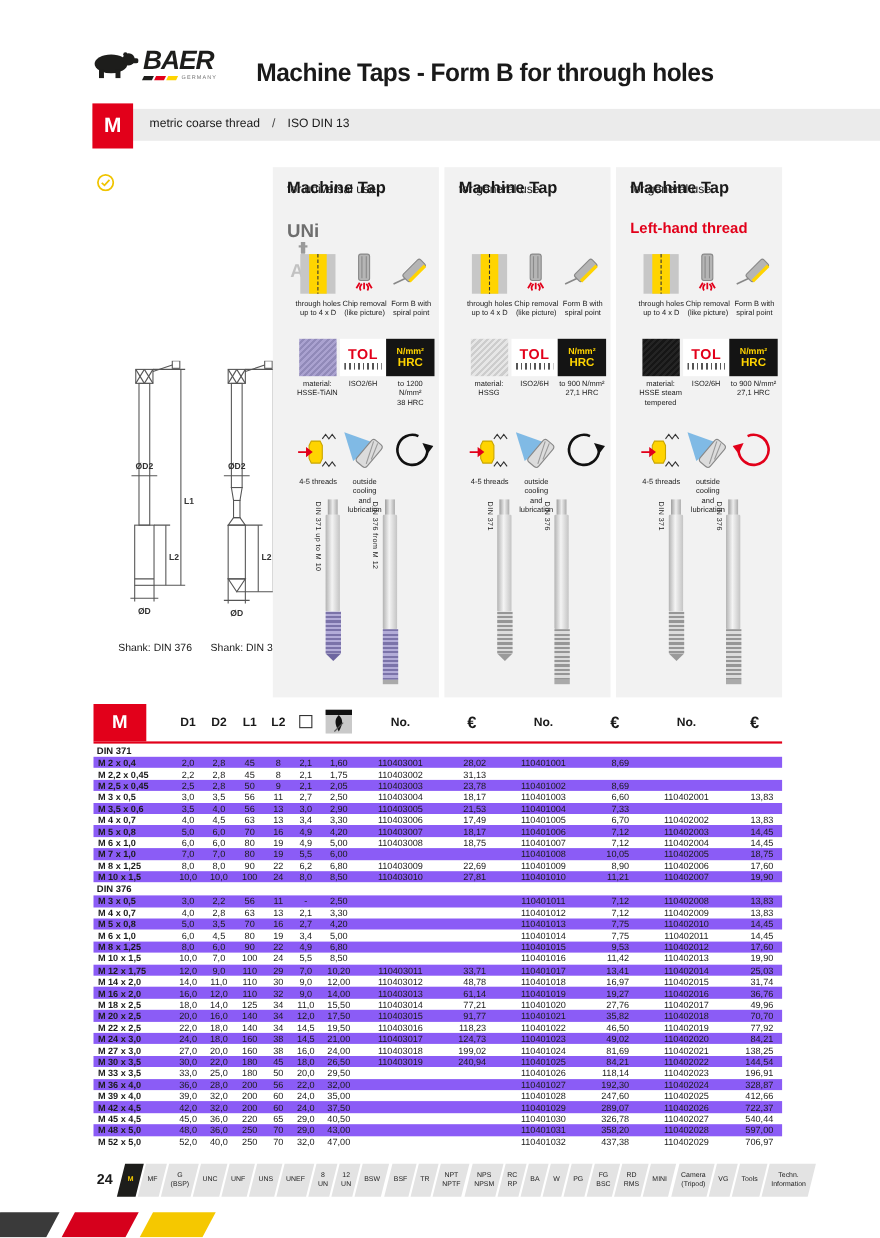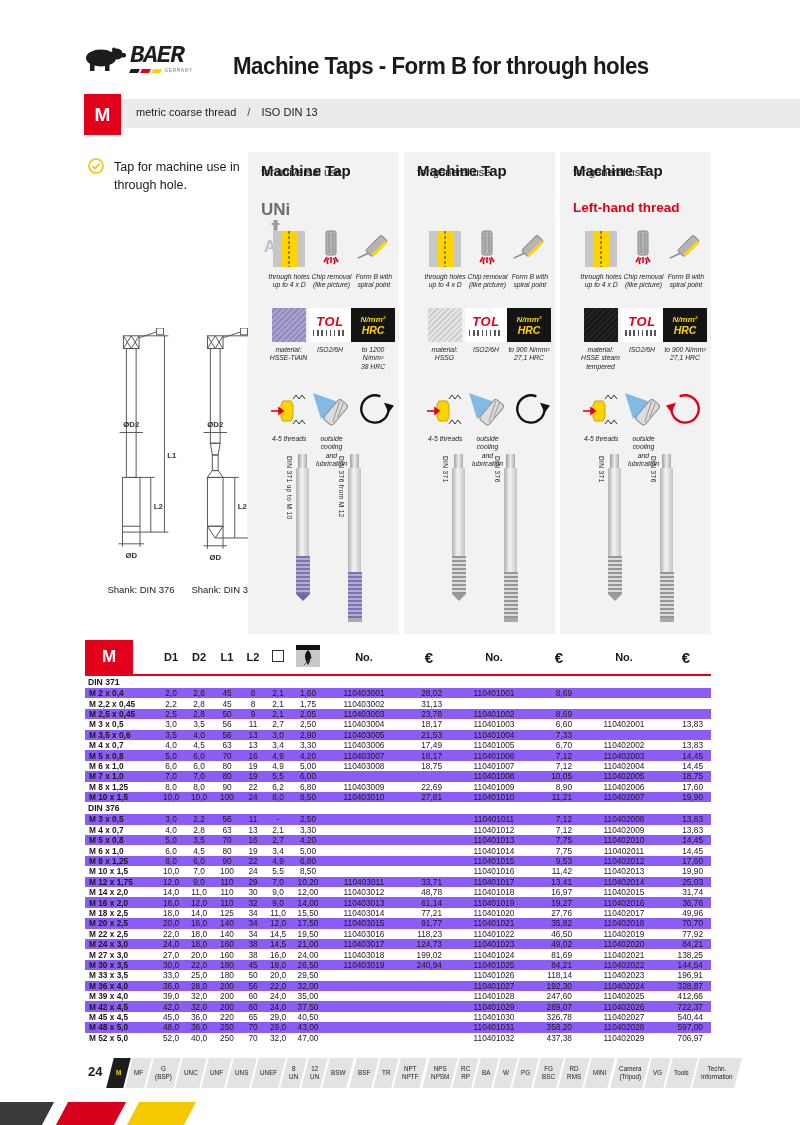--- a/index.html
+++ b/index.html
@@ -1,21 +1,21 @@
 <!DOCTYPE html>
 <html><head>
 <meta charset="utf-8">
 <style>
   * { margin:0; padding:0; box-sizing:border-box; }
   html,body { background:#fff; }
   .page { position:relative; width:800px; height:1125px; background:#fff; overflow:hidden;
           font-family:"Liberation Sans", sans-serif; color:#1a1a1a; }
 
   
-  .logo { position:absolute; left:84px; top:46px; display:flex; gap:4px; align-items:flex-start;font-family:Liberation Mono, monospace; }
+  .logo { position:absolute; left:84px; top:46px; display:flex; gap:4px; align-items:flex-start; }
   .logo-word { font-size:24px; font-weight:bold; font-style:italic; letter-spacing:-1px; line-height:20px; color:#1d1d1b; }
   .logo-sub { display:flex; align-items:center; gap:2px; margin-top:2px; }
   .st { width:9px; height:4px; display:inline-block; transform:skewX(-25deg); }
   .st.b{background:#1d1d1b;} .st.r{background:#e2001a;} .st.y{background:#ffd400;}
   .logo-country { font-size:5px; color:#777; letter-spacing:1px; margin-left:2px; }
   .page-title { position:absolute; left:233px; top:53px; font-size:23px; font-weight:bold;
                 letter-spacing:-0.5px; transform:scaleX(.97); transform-origin:left; white-space:nowrap; }
 
   .subbar { position:absolute; left:84px; right:0; top:99px; height:29px; background:#ebebeb; }
   .subbar-badge { position:absolute; left:84px; top:94px; width:37px; height:41px; background:#e2001a;
@@ -35,21 +35,21 @@
   .dsvg text { font-family:"Liberation Sans",sans-serif; font-size:8px; font-weight:bold; fill:#333; }
 
   
   .pcol { position:absolute; top:152px; width:151px; height:482px; background:#f2f2f2; }
   .pcol.c0{left:248px;} .pcol.c1{left:404px;} .pcol.c2{left:560px;}
   .pc-title { position:absolute; left:13px; top:10px; font-size:15px; font-weight:bold; }
   .pc-sub   { position:absolute; left:13px; top:14px; font-size:11px; }
   .pc-logo  { position:absolute; left:13px; top:48px; font-size:17px; font-weight:bold; color:#6e6e6e; display:flex; align-items:center;flex-direction:column; }
   .pc-logo .lt { color:#c2c2c2; }
   .pc-lh    { position:absolute; left:13px; top:48px; font-size:13.5px; font-weight:bold; color:#e2001a; }
-  .pc-row   { position:absolute; left:20px; right:4px; display:flex;font-style:italic; }
+  .pc-row   { position:absolute; left:20px; right:4px; display:flex; }
   .pc-row .cell { flex:1; display:flex; flex-direction:column; align-items:center; }
   .r-feat { top:76px; } .r-mat { top:155px; } .r-misc { top:238px; }
   .icon-box { height:42px; display:flex; align-items:center; justify-content:center; }
   .icon-box.m { height:36px; }
   .cap { font-size:6.8px; line-height:1.25; text-align:center; white-space:pre-line; margin-top:3px; color:#222; }
 
   .swatch { width:34px; height:34px; }
   .swatch.m1 { background:repeating-linear-gradient(135deg,#aaa2d0 0 2px,#918ab9 2px 4px); }
   .swatch.m2 { background:repeating-linear-gradient(135deg,#e6e6e6 0 2px,#cdcdcd 2px 4px); }
   .swatch.m3 { background:repeating-linear-gradient(135deg,#242424 0 2px,#161616 2px 4px); }
@@ -140,22 +140,20 @@
     <span>metric coarse thread</span>
     <span class="sep">/</span>
     <span>ISO DIN 13</span>
   </div>
 
   <div class="bullet b0">
     <svg width="16" height="16" viewBox="0 0 16 16">
       <circle cx="8" cy="8" r="7" fill="none" stroke="#f0c400" stroke-width="1.6"></circle>
       <polyline points="4.5,8.2 7,10.5 11.5,5.5" fill="none" stroke="#f0c400" stroke-width="1.6"></polyline>
     </svg>
-    <div class="bullet-txt">Tap for machine use in
-through hole.</div>
   </div>
 
   <div class="drawings">
     <div class="draw-fig">
       <svg class="dsvg" width="80" height="250" viewBox="0 0 80 256">
         <g stroke="#555" fill="none" stroke-width="1">
           <rect x="22" y="8" width="16" height="13"></rect>
           <line x1="22" y1="8" x2="30" y2="21"></line>
             <line x1="30" y1="8" x2="22" y2="21"></line>
           <line x1="30" y1="8" x2="38" y2="21"></line>

